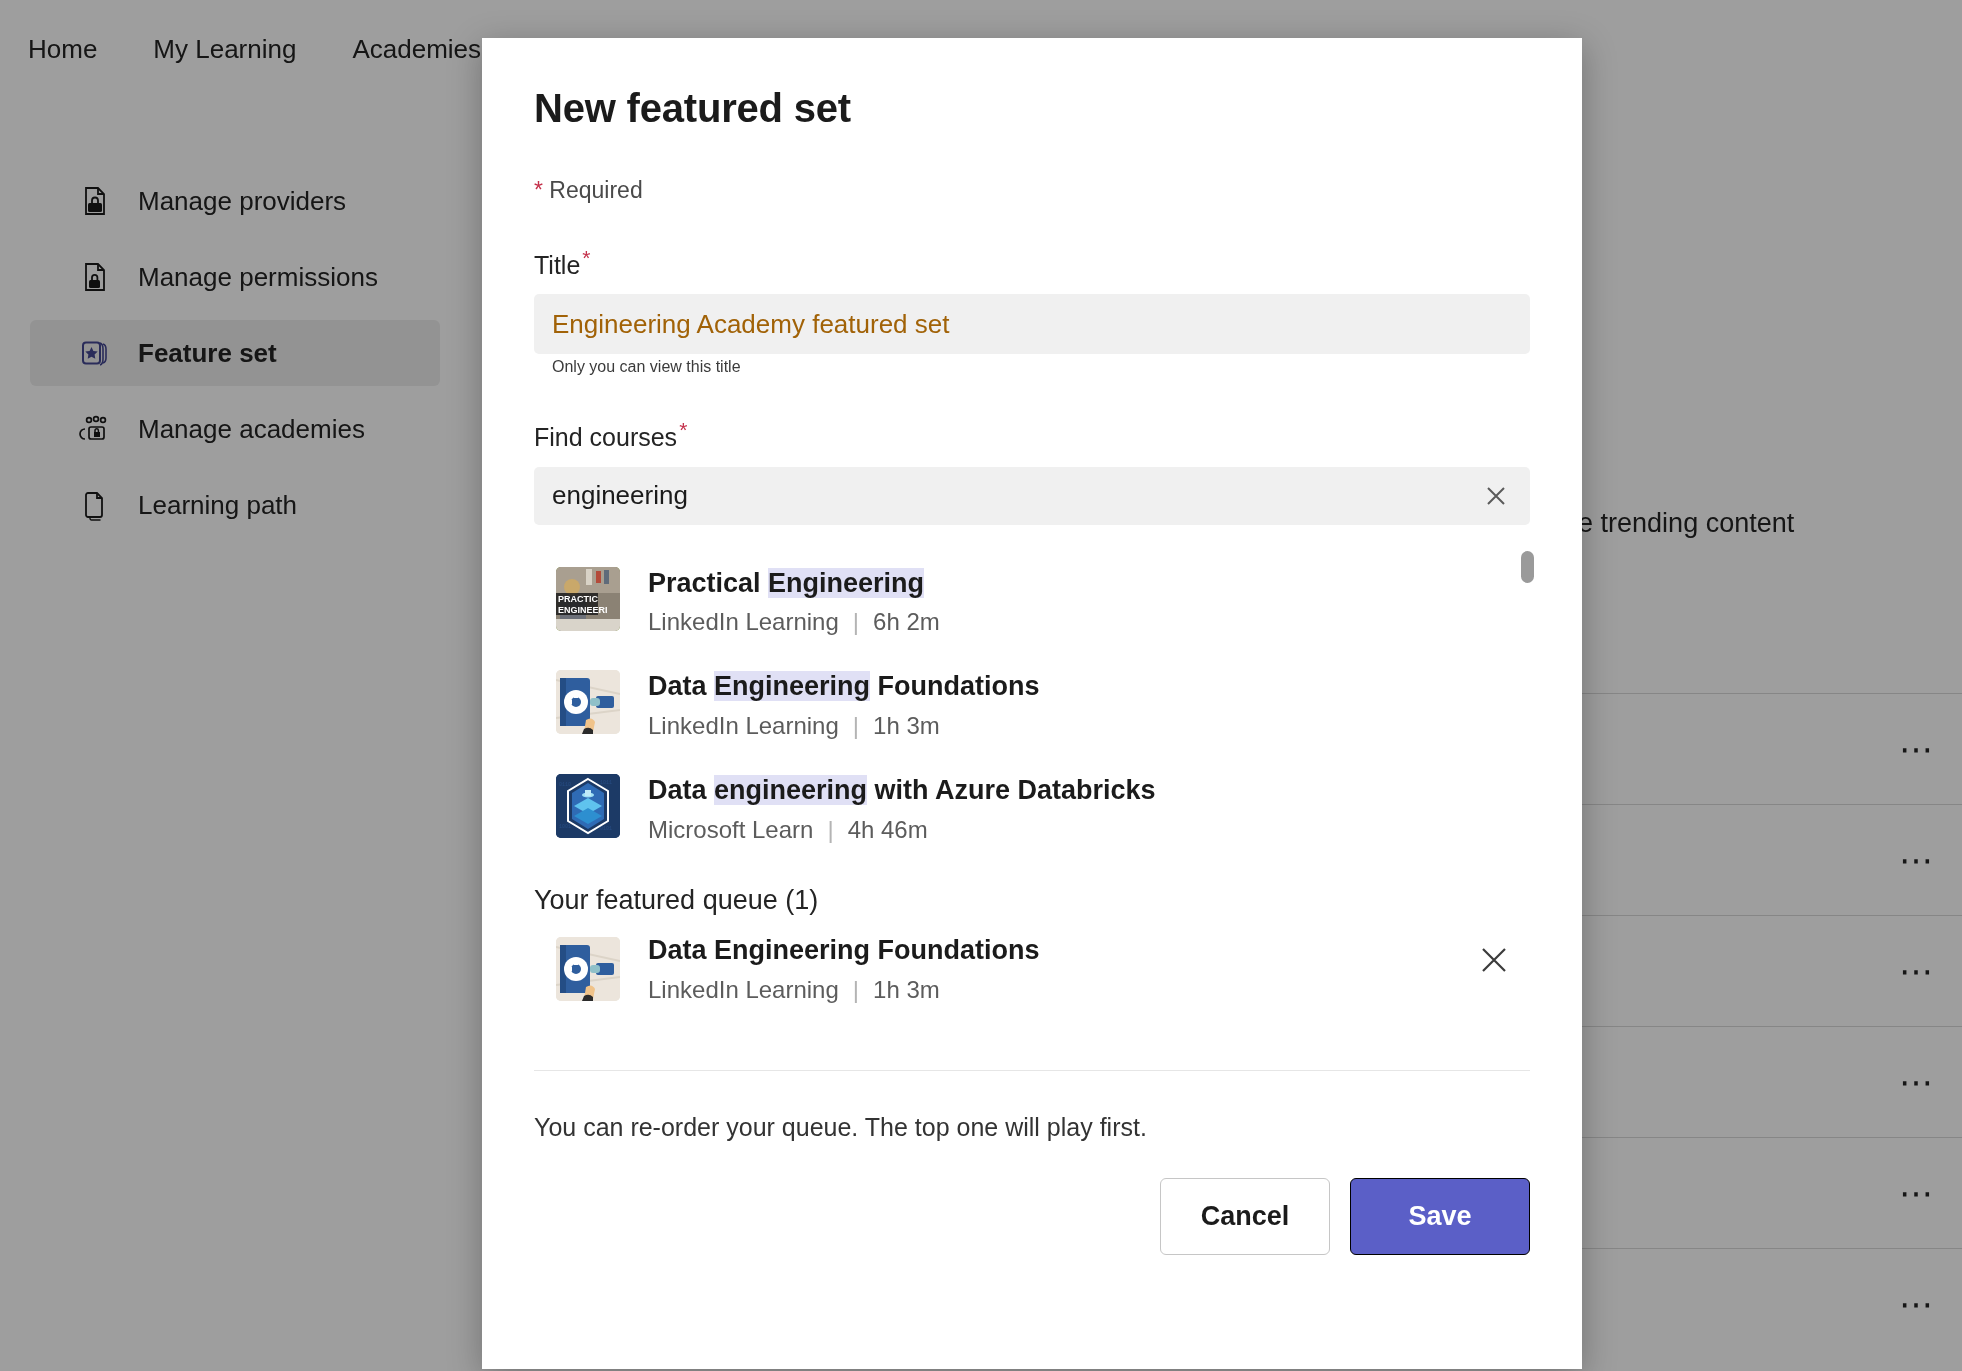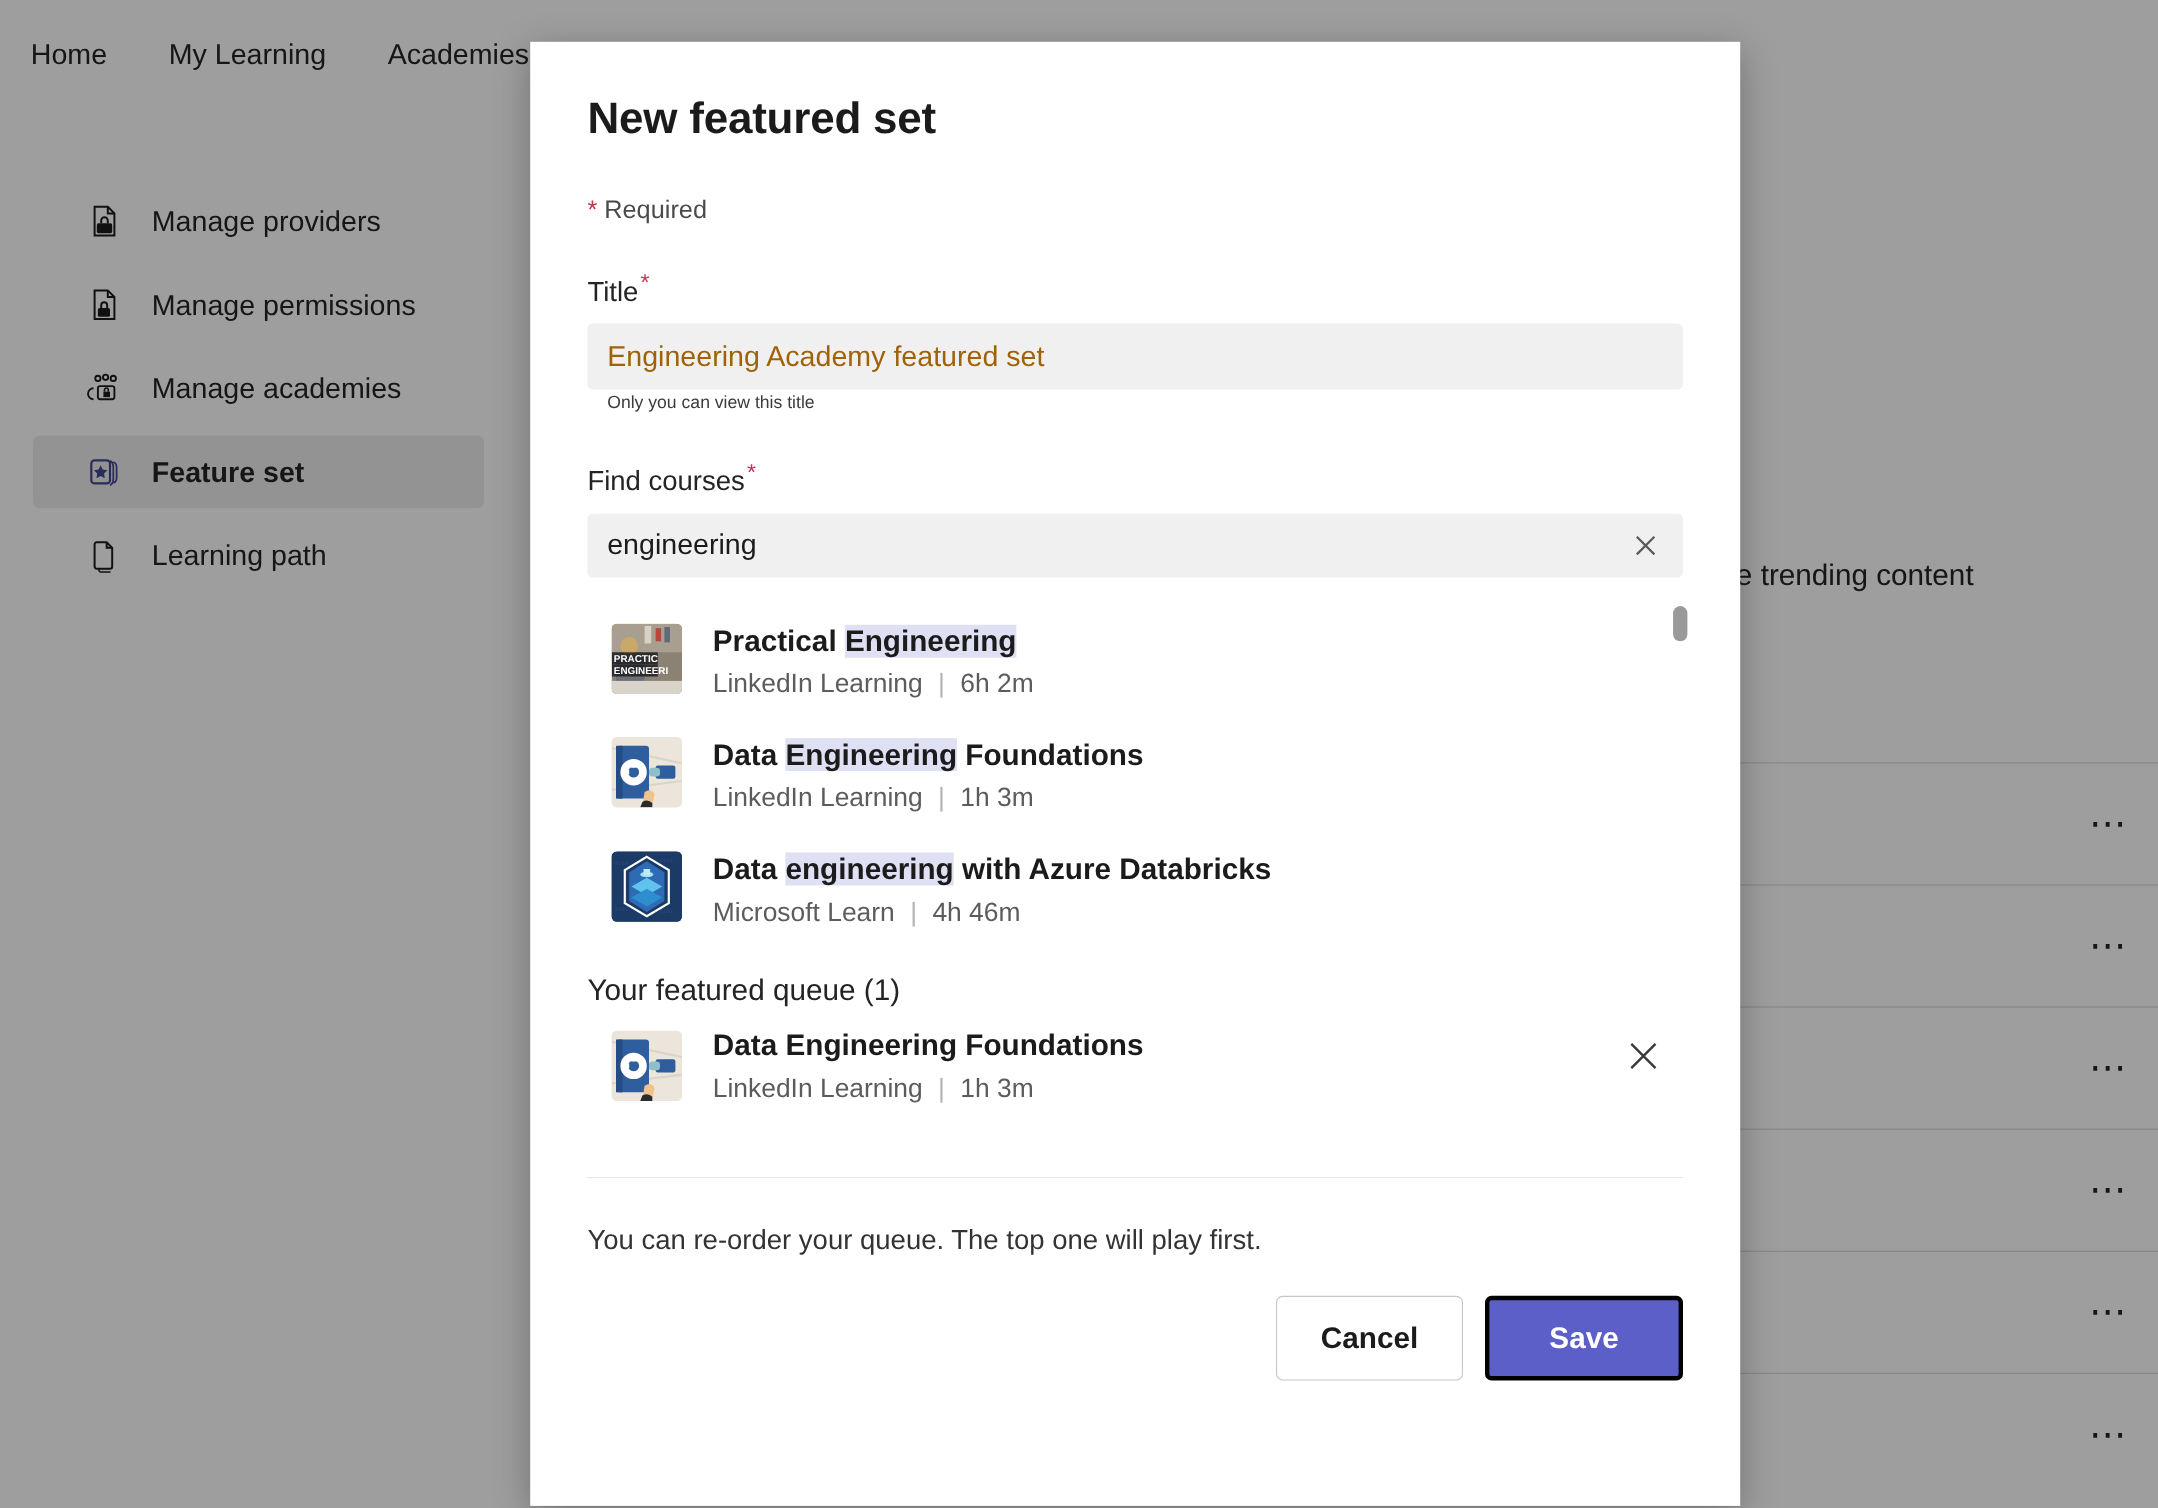--- a/index.html
+++ b/index.html
@@ -140,21 +140,21 @@
 
   .divider { margin-top: 48px; height: 1px; background: #e6e6e6; }
   .footer-note { margin-top: 42px; font-size: 25px; color: #333333; }
 
   .actions { margin-top: 36px; display: flex; justify-content: flex-end; gap: 20px; }
   .btn {
     height: 77px; min-width: 170px; border-radius: 6px; font-size: 27px; font-weight: bold;
     display: flex; align-items: center; justify-content: center; cursor: pointer;
   }
   .btn-cancel { background: #ffffff; border: 1px solid #c6c6c6; color: #1b1b1b; }
-  .btn-save { background: #5b5fc7; color: #ffffff; border: 4px solid #000000; min-width: 180px; }
+  .btn-save { background: #5b5fc7; color: #ffffff; border: 1px solid #000000; min-width: 180px; }
 
   
   .th-practical { background: #bef264; }
   .th-gear { background: #ece5dc; }
   .th-azure { background: #1c3a66; }
 </style>
 </head>
 <body>
 
 <div id="app">
@@ -191,47 +191,47 @@
       <div class="side-item">
         <span class="side-icon">
           <svg width="32" height="32" viewBox="0 0 32 32">
             <path d="M7 3 h12 l6 6 v20 H7 Z" fill="none" stroke="#1b1b1b" stroke-width="1.8"></path>
             <path d="M19 3 v6 h6" fill="none" stroke="#1b1b1b" stroke-width="1.8"></path>
             <rect x="10" y="19" width="11" height="8" rx="1.5" fill="#1b1b1b"></rect>
             <path d="M13 19 v-2.5 a2.7 2.7 0 0 1 5.4 0 V19" fill="none" stroke="#1b1b1b" stroke-width="1.8"></path>
           </svg>
         </span>
         <span>Manage permissions</span>
+      </div>
+
+      <div class="side-item active">
+        <span class="side-icon">
+          <svg width="32" height="32" viewBox="0 0 32 32">
+            <path d="M24 7 q3 1 3 5 v9 q0 4 -3 5" fill="none" stroke="#444791" stroke-width="1.6"></path>
+            <path d="M21 6 q3 1 3 6 v10 q0 5 -3 6" fill="none" stroke="#444791" stroke-width="1.6"></path>
+            <rect x="4" y="5.5" width="17" height="21" rx="3" fill="none" stroke="#444791" stroke-width="2"></rect>
+            <path d="M12.5 10 l1.9 3.9 4.3 .6 -3.1 3 .7 4.3 -3.8-2 -3.8 2 .7-4.3 -3.1-3 4.3-.6 Z" fill="#444791"></path>
+          </svg>
+        </span>
+        <span>Feature set</span>
       </div>
 
       <div class="side-item">
         <span class="side-icon">
           <svg width="32" height="32" viewBox="0 0 32 32">
             <circle cx="10" cy="7" r="2.4" fill="none" stroke="#1b1b1b" stroke-width="1.7"></circle>
             <circle cx="17" cy="6" r="2.4" fill="none" stroke="#1b1b1b" stroke-width="1.7"></circle>
             <circle cx="24" cy="7" r="2.4" fill="none" stroke="#1b1b1b" stroke-width="1.7"></circle>
             <path d="M6 26 a5 5 0 0 1 0 -10" fill="none" stroke="#1b1b1b" stroke-width="1.7"></path>
             <rect x="10" y="14" width="15" height="12" rx="2" fill="none" stroke="#1b1b1b" stroke-width="1.7"></rect>
             <rect x="15" y="19" width="6" height="5" fill="#1b1b1b"></rect>
             <path d="M16 19 v-1.6 a1.7 1.7 0 0 1 3.4 0 V19" fill="none" stroke="#1b1b1b" stroke-width="1.5"></path>
           </svg>
         </span>
         <span>Manage academies</span>
-      </div>
-
-      <div class="side-item active">
-        <span class="side-icon">
-          <svg width="32" height="32" viewBox="0 0 32 32">
-            <path d="M24 7 q3 1 3 5 v9 q0 4 -3 5" fill="none" stroke="#444791" stroke-width="1.6"></path>
-            <path d="M21 6 q3 1 3 6 v10 q0 5 -3 6" fill="none" stroke="#444791" stroke-width="1.6"></path>
-            <rect x="4" y="5.5" width="17" height="21" rx="3" fill="none" stroke="#444791" stroke-width="2"></rect>
-            <path d="M12.5 10 l1.9 3.9 4.3 .6 -3.1 3 .7 4.3 -3.8-2 -3.8 2 .7-4.3 -3.1-3 4.3-.6 Z" fill="#444791"></path>
-          </svg>
-        </span>
-        <span>Feature set</span>
       </div>
 
       <div class="side-item">
         <span class="side-icon">
           <svg width="32" height="32" viewBox="0 0 32 32">
             <path d="M9 4 h9 l5 5 v17 a2 2 0 0 1 -2 2 H9 a2 2 0 0 1 -2 -2 V6 a2 2 0 0 1 2 -2 Z" fill="none" stroke="#1b1b1b" stroke-width="1.8"></path>
             <path d="M18 4 v5 h5" fill="none" stroke="#1b1b1b" stroke-width="1.8"></path>
             <path d="M11 28 v1.5 a1.5 1.5 0 0 0 1.5 1.5 h9" fill="none" stroke="#1b1b1b" stroke-width="1.4"></path>
           </svg>
         </span>

